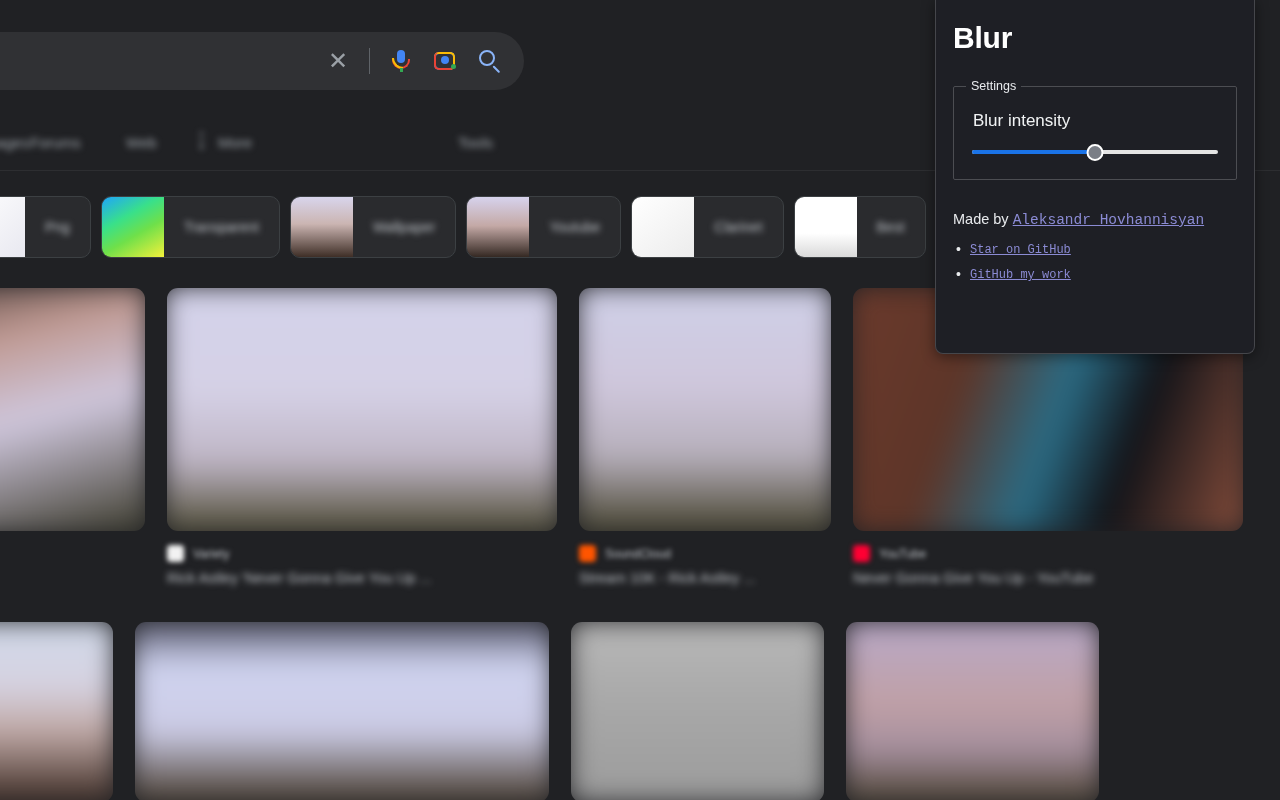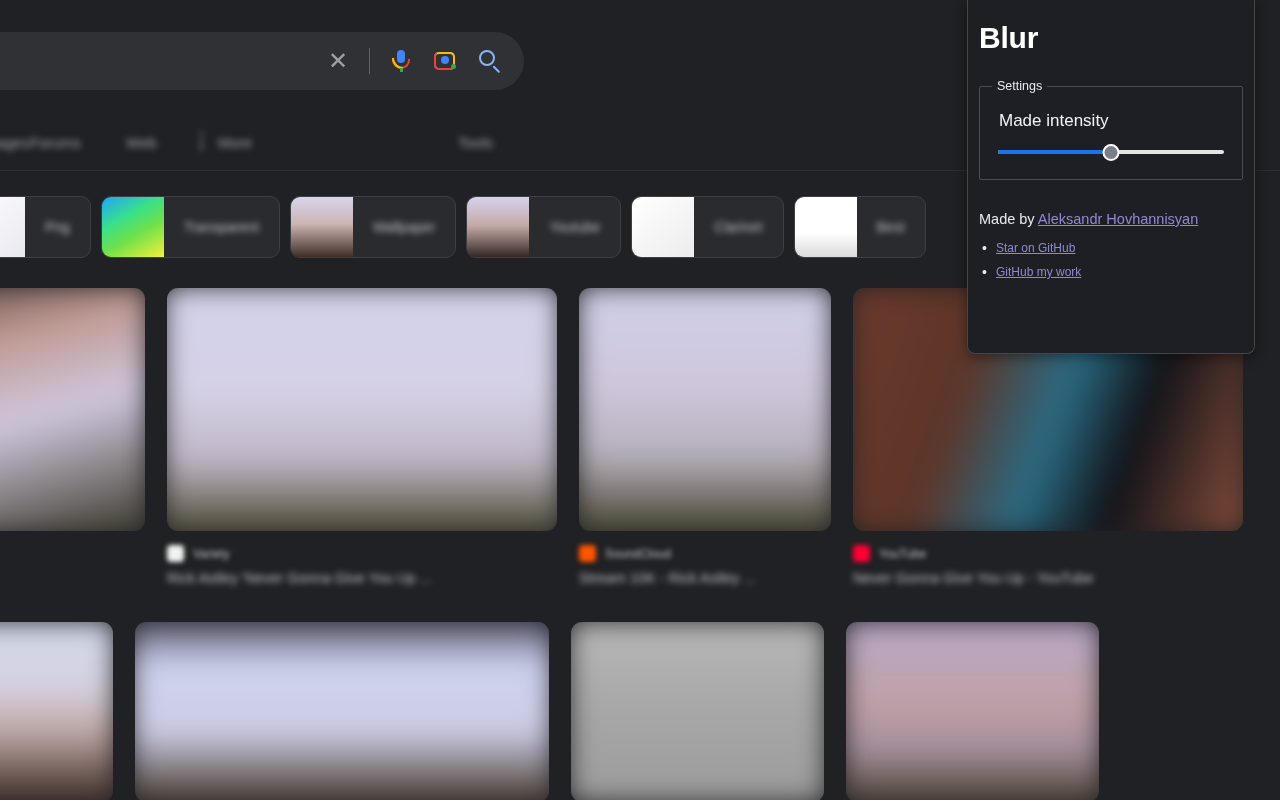--- a/index.html
+++ b/index.html
@@ -88,26 +88,26 @@
   .thumbwrap { border-radius:11px; overflow:hidden; }
   .meta { margin-top:14px; display:flex; align-items:center; gap:9px; filter:blur(2.8px); }
   .favicon { width:17px; height:17px; border-radius:4px; flex:0 0 17px; }
   .src { color:#bdc1c6; font-size:12px; white-space:nowrap; }
   .title2 { margin-top:8px; color:#bdc1c6; font-size:14.5px; white-space:nowrap;
             filter: blur(3.0px); }
 
   
   .popup {
     position:absolute; right:25px; top:-1px;
-    width:288px; height:355px;
+    width:320px; height:355px;
     background:#1e1f25;
     border:1px solid #45464b;
     border-top:none;
     border-radius: 0 0 8px 8px;
-    padding: 24px 11px;
+    padding: 24px 17px;
     z-index: 50;
     box-shadow: 0 3px 14px rgba(0,0,0,.45);
   }
   .popup-title {
     color:#ffffff; font-size:30px; font-weight:bold; line-height:1;
     letter-spacing:-0.2px; margin-bottom:26px;
   }
   .fieldset {
     border:1px solid #4c4d52; border-radius:2px;
     padding: 4px 16px 18px 16px; margin: 0 0 31px 0;
@@ -116,21 +116,21 @@
   .slider-label { color:#f1f3f4; font-size:17px; margin:14px 0 12px 3px; }
   .slider { position:relative; height:18px; margin: 0 2px; }
   .track { position:absolute; left:0; top:7px; width:100%; height:4px;
            background:#e4e4e4; border-radius:2px; }
   .track-fill { position:absolute; left:0; top:7px; height:4px;
                 background:#1a73e8; border-radius:2px; }
   .thumbknob { position:absolute; top:1px; width:17px; height:17px;
                background:#7a7e86; border:2px solid #ffffff; border-radius:50%;
                transform: translateX(-50%); }
   .madeby { color:#e8eaed; font-size:14.5px; margin-bottom:15px; }
-  .madeby a, .linklist a { color:#8b8bd4; text-decoration: underline; }
+  .madeby a, .linklist a { color:#8b8bd4; text-decoration: underline; font-family: Liberation Mono, monospace; }
   .linklist { list-style: none; margin:0; padding:0; }
   .linklist li { position:relative; padding-left:17px; margin-bottom:11px;
                  font-size:12px; line-height:1.1; }
   .linklist li::before { content:"•"; position:absolute; left:3px; top:-1px;
                          color:#e8eaed; font-size:14px; }
 </style>
 </head>
 <body>
 
 <div id="page">
@@ -266,21 +266,21 @@
           </div>
         </div>
     </div>
   </div>
 
   <div class="popup">
     <div class="popup-title">Blur</div>
 
     <fieldset class="fieldset">
       <legend class="legend">Settings</legend>
-      <div class="slider-label">Made intensity</div>
+      <div class="slider-label">Blur intensity</div>
       <div class="slider">
         <span class="track"></span>
         <span class="track-fill" id="track-fill" style="width: 50%;"></span>
         <span class="thumbknob" id="slider-thumb" style="left: 50%;"></span>
       </div>
     </fieldset>
 
     <div class="madeby">
       <span>Made by </span><a href="#">Aleksandr Hovhannisyan</a>
     </div>

